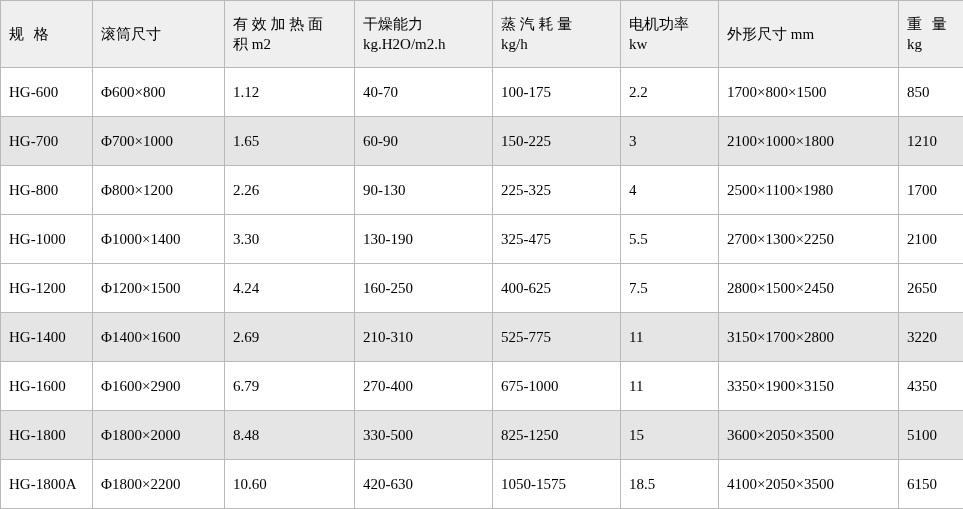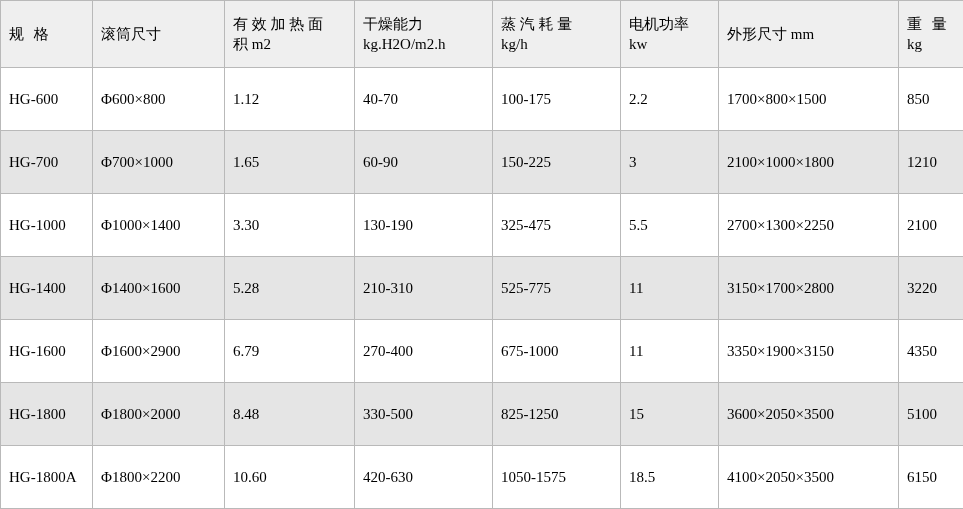--- a/index.html
+++ b/index.html
@@ -129,33 +129,53 @@
       <td>HG-700</td>
       <td>Φ700×1000</td>
       <td>1.65</td>
       <td>60-90</td>
       <td>150-225</td>
       <td>3</td>
       <td>2100×1000×1800</td>
       <td>1210</td>
     </tr>
     <tr class="odd-row">
+      <td>HG-800</td>
+      <td>Φ800×1200</td>
+      <td>2.26</td>
+      <td>90-130</td>
+      <td>225-325</td>
+      <td>4</td>
+      <td>2500×1100×1980</td>
+      <td>1700</td>
+    </tr>
+    <tr class="odd-row">
       <td>HG-1000</td>
       <td>Φ1000×1400</td>
       <td>3.30</td>
       <td>130-190</td>
       <td>325-475</td>
       <td>5.5</td>
       <td>2700×1300×2250</td>
       <td>2100</td>
     </tr>
+    <tr class="odd-row">
+      <td>HG-1200</td>
+      <td>Φ1200×1500</td>
+      <td>4.24</td>
+      <td>160-250</td>
+      <td>400-625</td>
+      <td>7.5</td>
+      <td>2800×1500×2450</td>
+      <td>2650</td>
+    </tr>
     <tr class="even-row">
       <td>HG-1400</td>
       <td>Φ1400×1600</td>
-      <td>5.28</td>
+      <td>2.69</td>
       <td>210-310</td>
       <td>525-775</td>
       <td>11</td>
       <td>3150×1700×2800</td>
       <td>3220</td>
     </tr>
     <tr class="odd-row">
       <td>HG-1600</td>
       <td>Φ1600×2900</td>
       <td>6.79</td>

